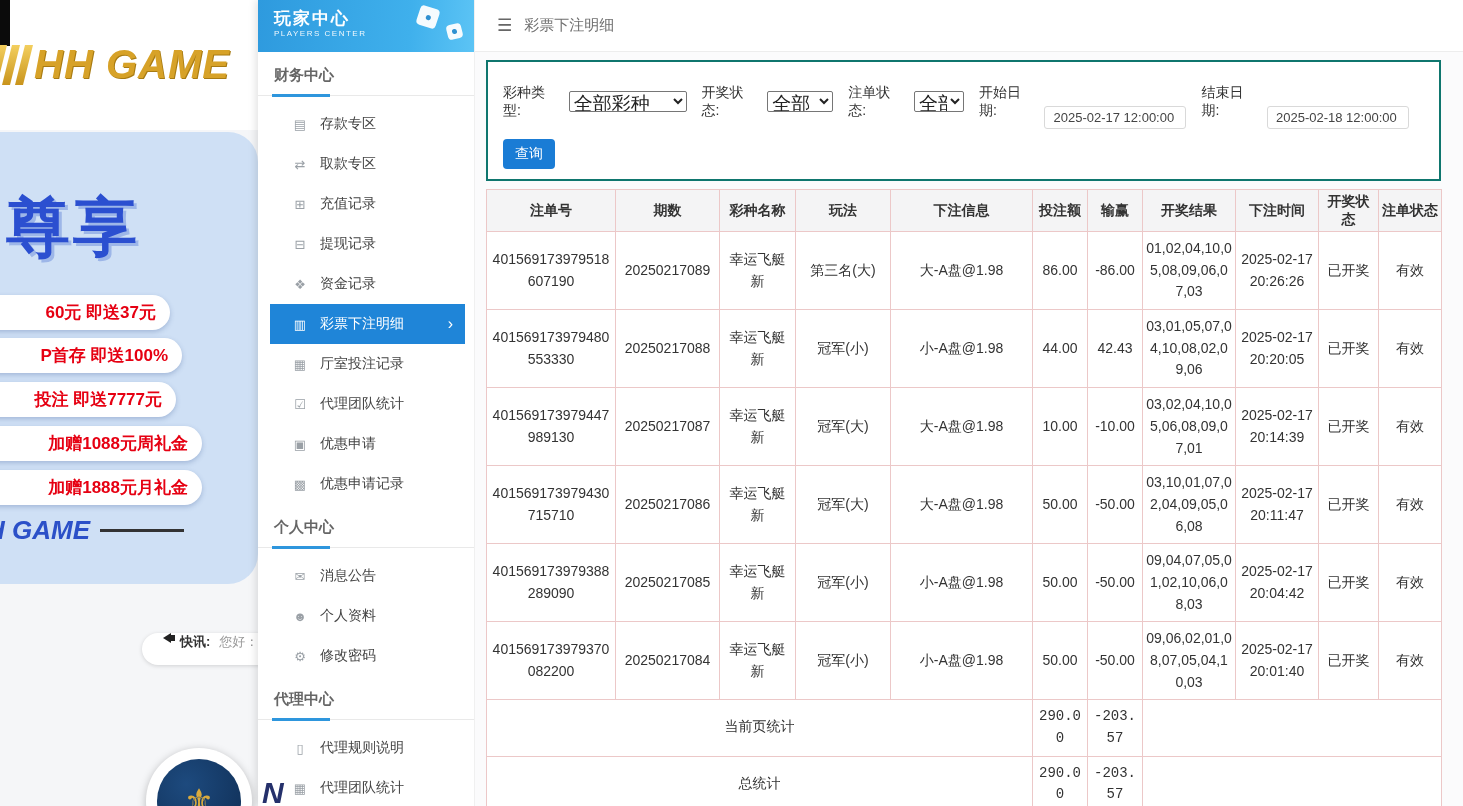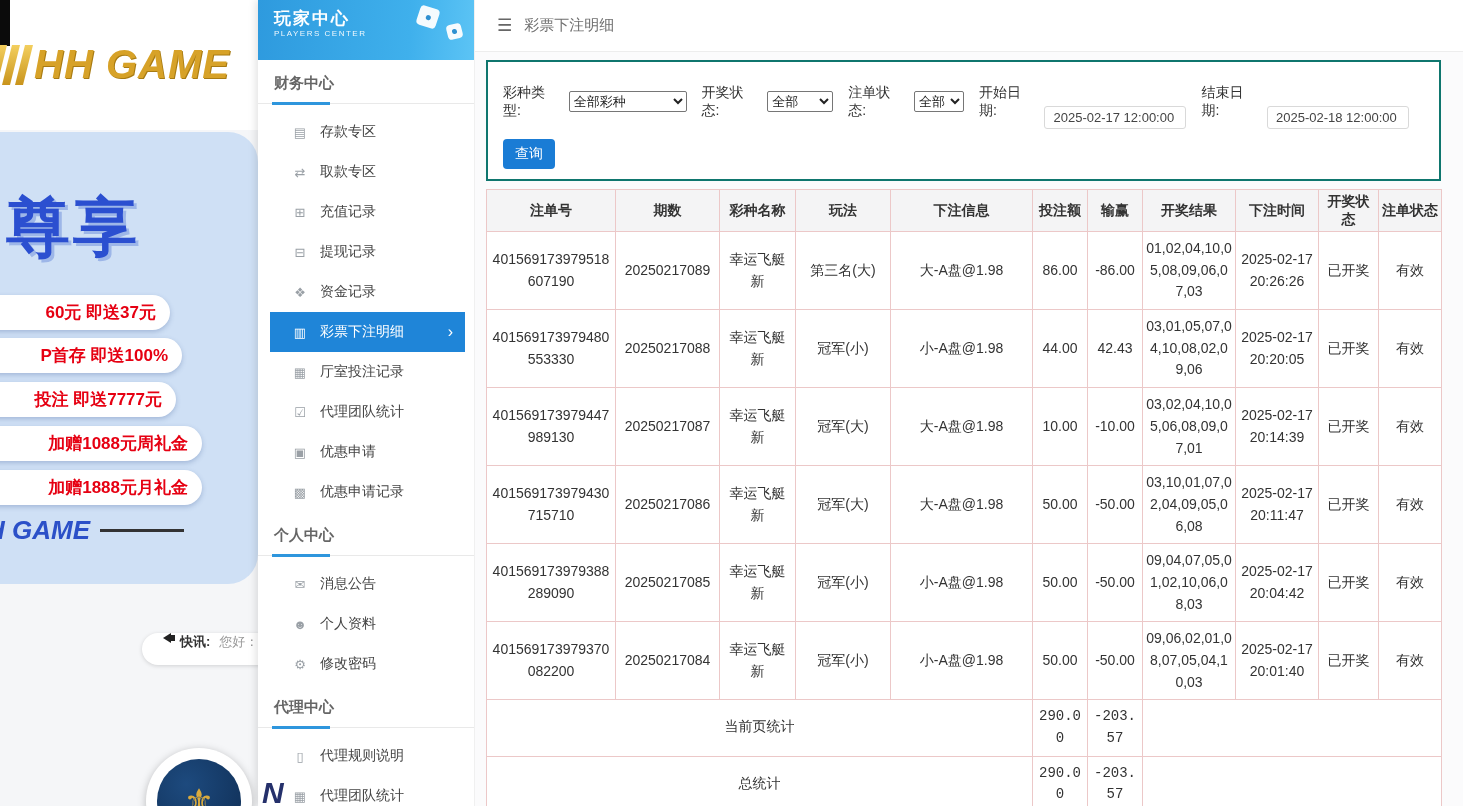--- a/index.html
+++ b/index.html
@@ -29,21 +29,21 @@
 
   .cs{position:absolute;left:146px;top:748px;z-index:60;display:flex;align-items:flex-start;gap:10px;cursor:pointer;}
   .cs-ring{width:106px;height:106px;border-radius:50%;background:#fff;box-shadow:0 2px 8px rgba(0,0,0,.25);display:flex;align-items:center;justify-content:center;flex:none;}
   .cs-core{width:84px;height:84px;border-radius:50%;background:radial-gradient(circle at 35% 30%,#1d4a7e,#0e2c52);display:flex;align-items:center;justify-content:center;color:#d9aa3e;font-size:34px;}
   .cs-n{margin-top:28px;font-size:30px;font-weight:900;font-style:italic;color:#25306b;}
 
   
   .panel{position:absolute;left:258px;top:0;right:0;bottom:0;display:flex;z-index:10;background:#fff;box-shadow:-2px 0 8px rgba(0,0,0,.12);}
 
   .sidebar{width:217px;flex:none;background:#fff;border-right:1px solid #f0f0f0;overflow:hidden;}
-  .sb-head{height:60px;background:linear-gradient(95deg,#2e9ade 0%,#3fb0ec 70%,#5cc4f5 100%);color:#fff;padding:8px 0 0 16px;position:relative;overflow:hidden;}
+  .sb-head{height:52px;background:linear-gradient(95deg,#2e9ade 0%,#3fb0ec 70%,#5cc4f5 100%);color:#fff;padding:8px 0 0 16px;position:relative;overflow:hidden;}
   .sb-title{font-size:17px;font-weight:bold;letter-spacing:2px;line-height:1.25;}
   .sb-sub{font-size:8px;letter-spacing:1.5px;opacity:.92;}
   .dice{position:absolute;background:#fff;border-radius:4px;opacity:.95;}
   .dice::after{content:'';position:absolute;left:50%;top:50%;width:5px;height:5px;margin:-2.5px 0 0 -2.5px;border-radius:50%;background:#2d8fd0;}
   .d1{width:20px;height:20px;right:36px;top:7px;transform:rotate(18deg);}
   .d2{width:15px;height:15px;right:12px;top:24px;transform:rotate(-14deg);}
 
   .sec-head{padding:14px 16px 10px;font-size:15px;font-weight:bold;color:#666;border-bottom:1px solid #e9e9e9;position:relative;}
   .sec-head::after{content:'';position:absolute;left:14px;bottom:-2px;width:58px;height:3px;background:#2e96dd;}
   .menu{list-style:none;padding:8px 0 0;}
@@ -56,21 +56,21 @@
   .main{flex:1;min-width:0;background:#fbfbfc;display:flex;flex-direction:column;}
   .topbar{height:52px;flex:none;background:#fff;border-bottom:1px solid #ededed;display:flex;align-items:center;gap:12px;padding-left:22px;color:#6f6f6f;}
   .hamburger{font-size:17px;color:#666;cursor:pointer;}
   .page-title{font-size:15px;}
   .content{padding:8px 22px 0 11px;}
 
   .box{background:#fff;border:2px solid #0f766e;}
   .filter-box{padding:12px 15px 10px;}
   .filter-row{display:flex;align-items:center;font-size:14px;color:#333;}
   .f-item{display:flex;align-items:center;gap:6px;margin-right:15px;}
-  select{height:21px;border:1px solid #767676;background:#fff;font-size:13px;color:#222;border-radius:2px;}
+  select{height:21px;border:1px solid #767676;background:#fff;font-size:19px;color:#222;border-radius:2px;}
   .sel-lottery{width:118px;}
   .sel-draw{width:66px;}
   .sel-order{width:50px;}
   .date-input{width:142px;height:23px;border:1px solid #d9d9d9;border-radius:3px;padding:0 8px;font-size:13px;color:#444;margin-top:32px;}
   .btn-search{margin-top:10px;width:52px;height:30px;background:#1a7cd5;color:#fff;border:none;border-radius:4px;font-size:14px;cursor:pointer;}
 
   .table-wrap{margin-top:8px;background:#fff;}
   table{width:100%;border-collapse:collapse;table-layout:fixed;}
   th,td{border:1px solid #ecc8c8;text-align:center;vertical-align:middle;}
   th{height:42px;background:#f4f4f5;font-size:14px;font-weight:bold;color:#333;padding:0 2px;}

